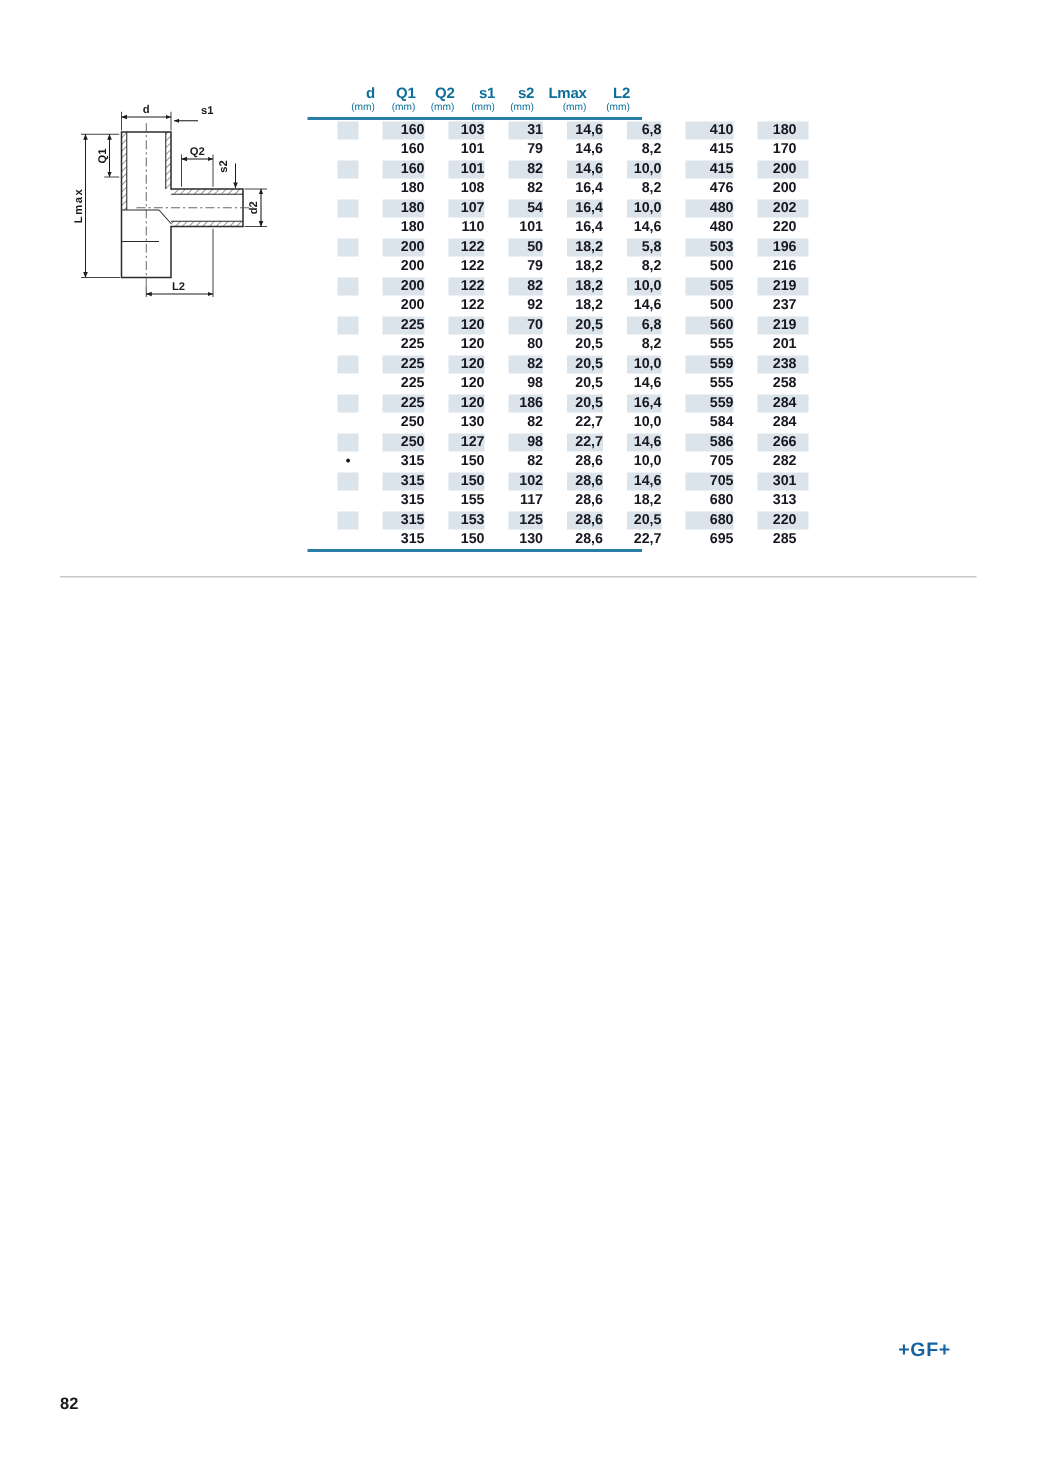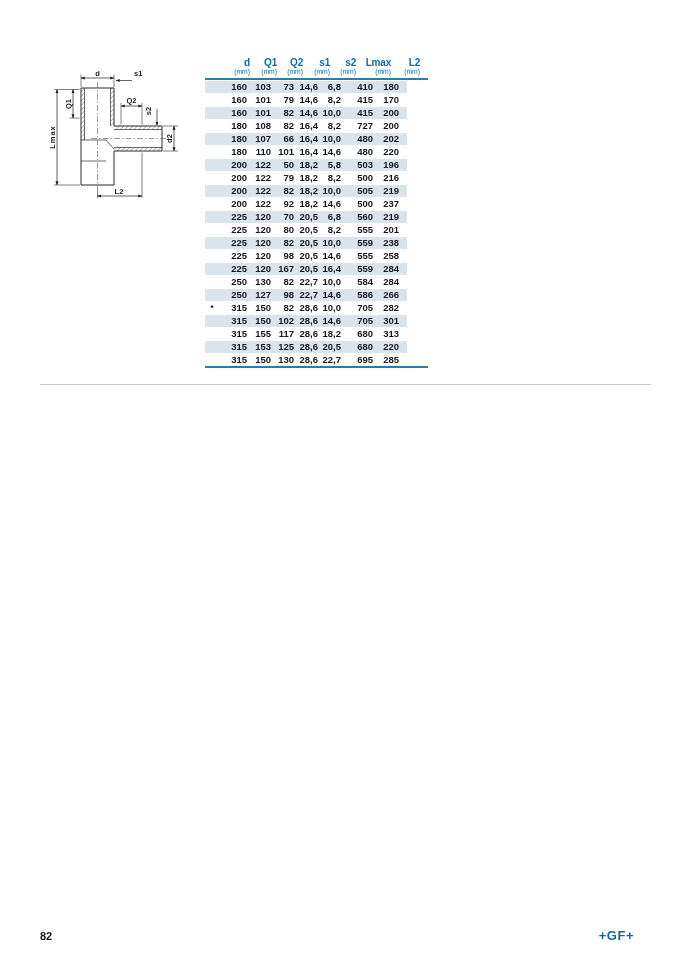--- a/index.html
+++ b/index.html
@@ -27,38 +27,39 @@
   }
   .hcell { text-align:right; line-height:1; }
   .hcell .hlabel { display:block; font-size:10px; font-weight:bold; color:#0c6f9a; letter-spacing:-0.2px; }
   .hcell .hunit  { display:block; font-size:6.8px; font-weight:normal; color:#0c6f9a; margin-top:1px; padding-bottom:2px; }
   .hcell.col-last { padding-right:8px; }
 
   .tbody { border-bottom:2px solid #2a7da7; }
   .trow {
     display:grid;
     grid-template-columns:14px 28px 24px 23px 24px 23px 32px 34px;
-    column-gap:0;
+    column-gap:16px;
     height:13px;
     align-items:center;
+    margin-left:20px;
   }
   .cell {
     height:12px; line-height:12px;
     font-size:9.5px; font-weight:bold; color:#17171f;
     text-align:right;
     white-space:nowrap;
   }
   .cell.marker { text-align:center; font-size:9px; line-height:11px; }
   .cell.col-last { padding-right:8px; }
   .trow.striped .cell { background:#dce4eb; }
 
   
   .divider { position:absolute; left:40px; top:384px; width:611px; height:1px; background:#c9c9c9; }
   .page-number { position:absolute; left:40px; top:930px; font-size:11px; font-weight:bold; color:#1a1a1a; }
-  .brand-logo  { position:absolute; right:57px; top:928px; font-size:13px; font-weight:bold; color:#1563a2; letter-spacing:0.5px; }
+  .brand-logo  { position:absolute; right:57px; top:892px; font-size:13px; font-weight:bold; color:#1563a2; letter-spacing:0.5px; }
 </style>
 </head>
 <body>
 
 <div class="page">
 
   <svg class="drawing" viewBox="0 0 150 150">
     <defs>
       <pattern id="hatch" patternUnits="userSpaceOnUse" width="3.2" height="3.2" patternTransform="rotate(45)">
         <line x1="0" y1="0" x2="0" y2="3.2" stroke="#3a3a3a" stroke-width="0.7"></line>
@@ -158,21 +159,21 @@
         <div class="hcell col-last">
           <div class="hlabel">L2</div>
           <div class="hunit">(mm)</div>
         </div>
       </div>
     <div class="tbody">
         <div class="trow striped">
           <div class="cell marker"></div>
           <div class="cell">160</div>
           <div class="cell">103</div>
-          <div class="cell">73</div>
+          <div class="cell">31</div>
           <div class="cell">14,6</div>
           <div class="cell">6,8</div>
           <div class="cell">410</div>
           <div class="cell col-last">180</div>
         </div>
         <div class="trow">
           <div class="cell marker"></div>
           <div class="cell">160</div>
           <div class="cell">101</div>
           <div class="cell">79</div>
@@ -191,28 +192,28 @@
           <div class="cell">415</div>
           <div class="cell col-last">200</div>
         </div>
         <div class="trow">
           <div class="cell marker"></div>
           <div class="cell">180</div>
           <div class="cell">108</div>
           <div class="cell">82</div>
           <div class="cell">16,4</div>
           <div class="cell">8,2</div>
-          <div class="cell">727</div>
+          <div class="cell">476</div>
           <div class="cell col-last">200</div>
         </div>
         <div class="trow striped">
           <div class="cell marker"></div>
           <div class="cell">180</div>
           <div class="cell">107</div>
-          <div class="cell">66</div>
+          <div class="cell">54</div>
           <div class="cell">16,4</div>
           <div class="cell">10,0</div>
           <div class="cell">480</div>
           <div class="cell col-last">202</div>
         </div>
         <div class="trow">
           <div class="cell marker"></div>
           <div class="cell">180</div>
           <div class="cell">110</div>
           <div class="cell">101</div>
@@ -298,21 +299,21 @@
           <div class="cell">98</div>
           <div class="cell">20,5</div>
           <div class="cell">14,6</div>
           <div class="cell">555</div>
           <div class="cell col-last">258</div>
         </div>
         <div class="trow striped">
           <div class="cell marker"></div>
           <div class="cell">225</div>
           <div class="cell">120</div>
-          <div class="cell">167</div>
+          <div class="cell">186</div>
           <div class="cell">20,5</div>
           <div class="cell">16,4</div>
           <div class="cell">559</div>
           <div class="cell col-last">284</div>
         </div>
         <div class="trow">
           <div class="cell marker"></div>
           <div class="cell">250</div>
           <div class="cell">130</div>
           <div class="cell">82</div>

